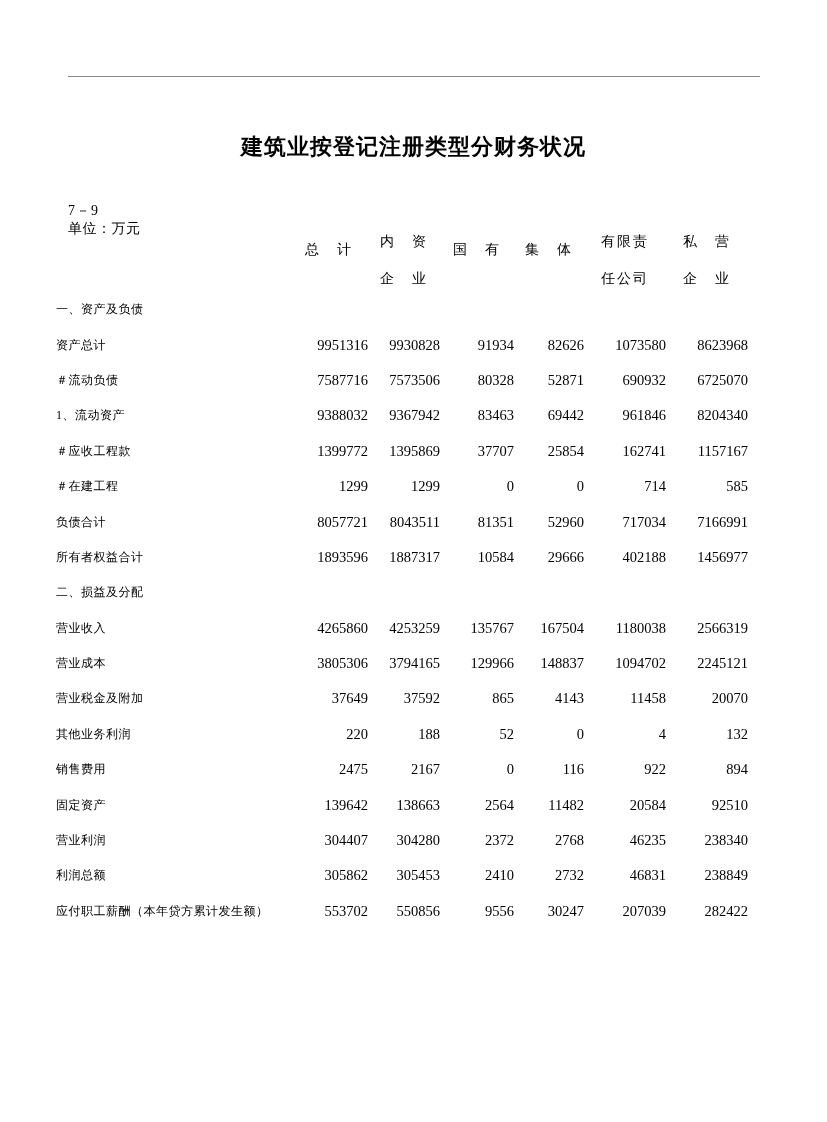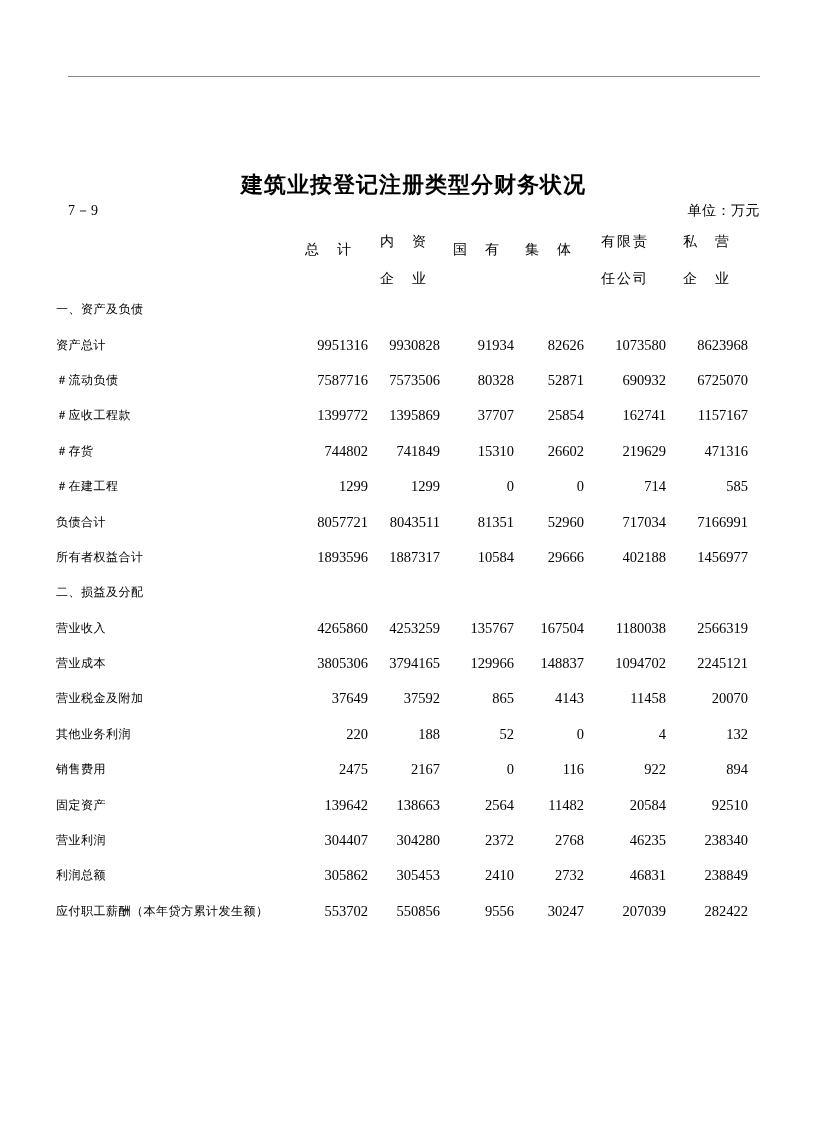--- a/index.html
+++ b/index.html
@@ -32,30 +32,30 @@
   .doc-title {
     position: absolute;
     left: 0;
     top: 132px;
     width: 827px;
     text-align: center;
     font-size: 22px;
     font-weight: bold;
     letter-spacing: 1px;
     font-family: "DejaVu Serif", "Liberation Serif", serif;
-    margin-top: 38px;
   }
   .meta-row {
     position: absolute;
     left: 68px;
     top: 202px;
     width: 692px;
     display: flex;
     justify-content: space-between;
     font-size: 14px;
+    flex-direction: column;
   }
   .meta-left {
     letter-spacing: 1px;
   }
   .meta-right {
     letter-spacing: 0.5px;
   }
   table.fin {
     position: absolute;
     left: 56px;
@@ -192,38 +192,38 @@
         <tr class="data">
           <td class="label ind2">＃流动负债</td>
           <td class="num vl-left">7587716</td>
           <td class="num vl-left">7573506</td>
           <td class="num vl-left">80328</td>
           <td class="num vl-left">52871</td>
           <td class="num vl-left">690932</td>
           <td class="num vl-left">6725070</td>
         </tr>
         <tr class="data">
+          <td class="label ind1">1、流动资产</td>
+          <td class="num vl-left">9388032</td>
+          <td class="num vl-left">9367942</td>
+          <td class="num vl-left">83463</td>
+          <td class="num vl-left">69442</td>
+          <td class="num vl-left">961846</td>
+          <td class="num vl-left">8204340</td>
+        </tr>
+        <tr class="data">
           <td class="label ind0">＃应收工程款</td>
           <td class="num vl-left">1399772</td>
           <td class="num vl-left">1395869</td>
           <td class="num vl-left">37707</td>
           <td class="num vl-left">25854</td>
           <td class="num vl-left">162741</td>
           <td class="num vl-left">1157167</td>
         </tr>
         <tr class="data">
-          <td class="label ind2">＃存货</td>
-          <td class="num vl-left">744802</td>
-          <td class="num vl-left">741849</td>
-          <td class="num vl-left">15310</td>
-          <td class="num vl-left">26602</td>
-          <td class="num vl-left">219629</td>
-          <td class="num vl-left">471316</td>
-        </tr>
-        <tr class="data">
           <td class="label ind3">＃在建工程</td>
           <td class="num vl-left">1299</td>
           <td class="num vl-left">1299</td>
           <td class="num vl-left">0</td>
           <td class="num vl-left">0</td>
           <td class="num vl-left">714</td>
           <td class="num vl-left">585</td>
         </tr>
         <tr class="data">
           <td class="label ind1">负债合计</td>

